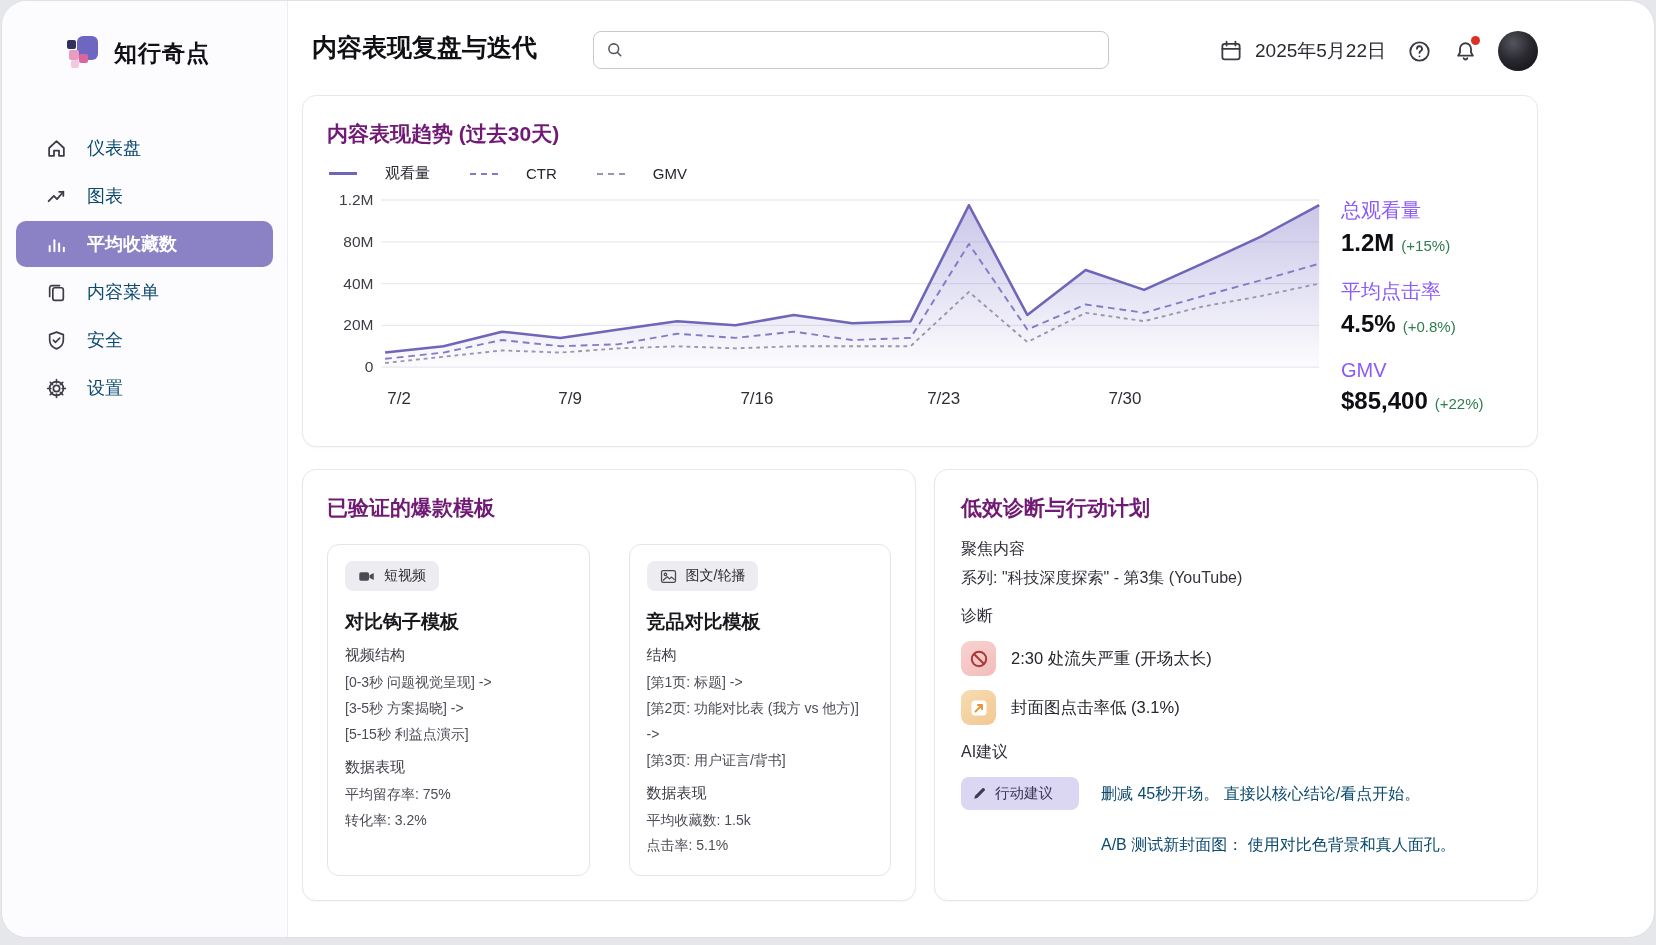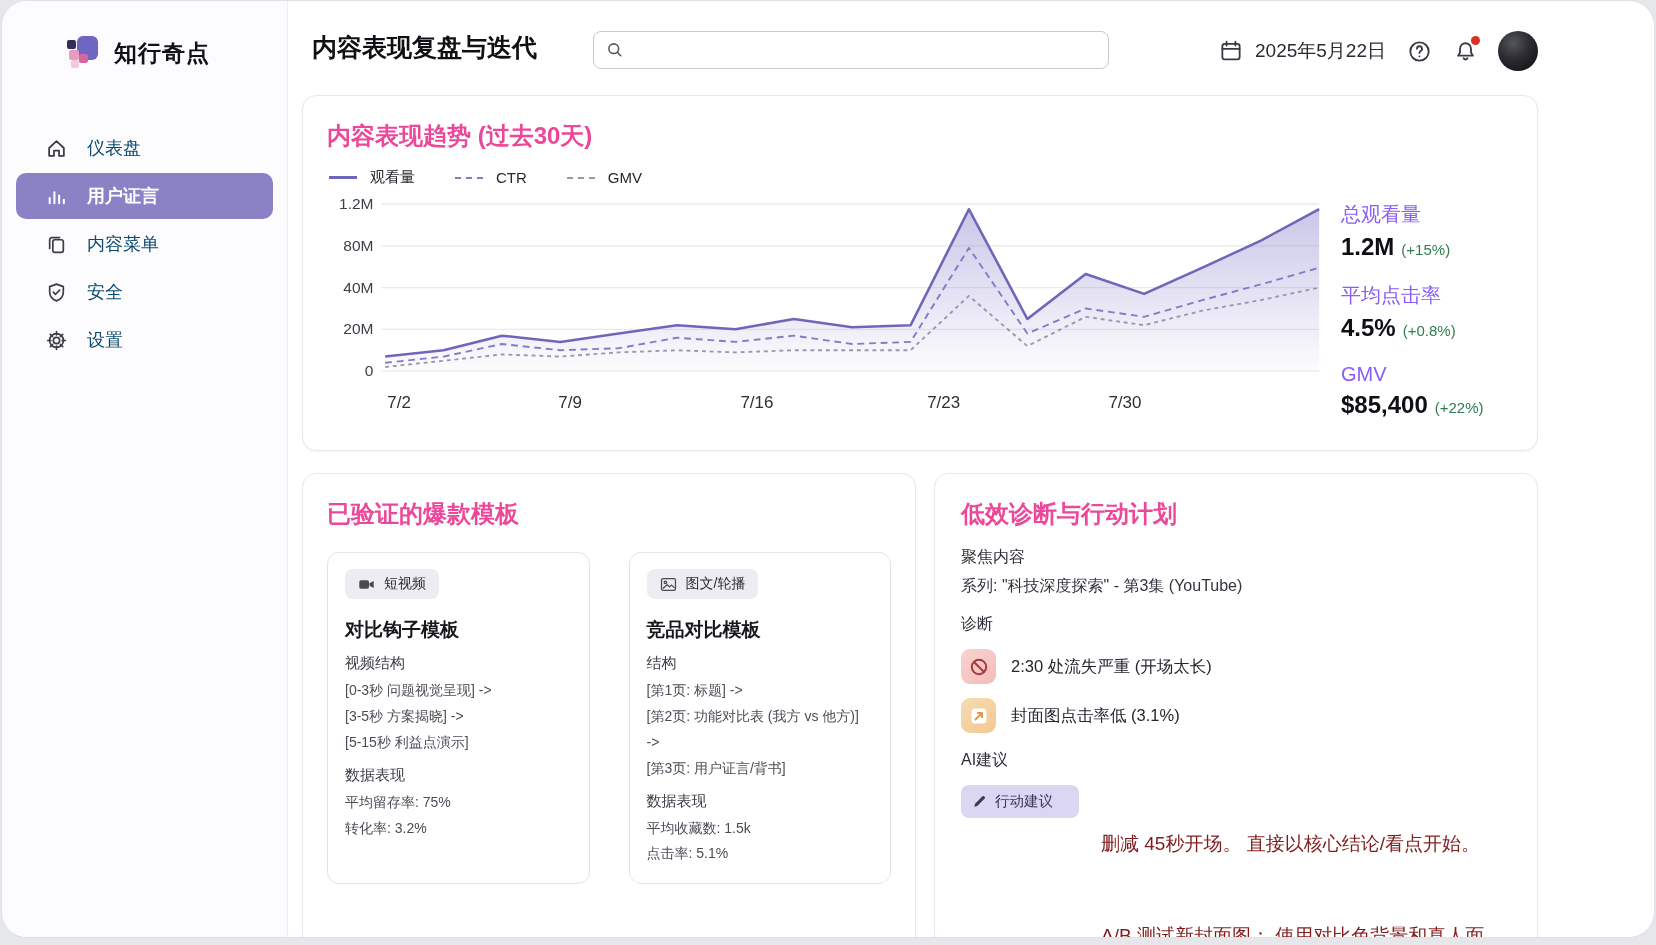--- a/index.html
+++ b/index.html
@@ -27,25 +27,25 @@
   .search-box input { border:none; outline:none; flex:1; font-size:15px; color:#222; background:transparent; }
   .top-right { margin-left:auto; display:flex; align-items:center; gap:20px; }
   .date-control { display:flex; align-items:center; gap:12px; font-size:19px; color:#2a2a32; cursor:pointer; }
   .icon-btn { position:relative; width:26px; height:26px; cursor:pointer; display:flex; align-items:center; justify-content:center; }
   .icon-btn svg { width:23px; height:23px; stroke:#3a3a42; }
   .notif-dot { position:absolute; top:-2px; right:-2px; width:9px; height:9px; border-radius:50%; background:#da3125; }
   .avatar { width:40px; height:40px; border-radius:50%; background:radial-gradient(circle at 38% 30%, #55555f 0%, #2a2a30 45%, #0c0c10 100%); cursor:pointer; }
 
   
   .card { background:#fff; border:1px solid #e7e7ed; border-radius:14px; box-shadow:0 1px 2px rgba(30,30,50,.04); }
-  .card-title { font-size:24px; font-weight:bold; color:#ec4899; }
+  .card-title { font-size:21px; font-weight:bold; color:#701a75; }
 
   .trend-card { padding:24px 24px 10px 24px; }
   .legend { display:flex; align-items:center; gap:40px; margin:16px 0 4px 2px; }
-  .legend-item { display:flex; align-items:center; gap:13px; font-size:15px; color:#26262e; cursor:pointer; }
+  .legend-item { display:flex; align-items:center; gap:28px; font-size:15px; color:#26262e; cursor:pointer; }
   .sw { width:28px; border-top:3px solid; }
   .sw.dashed { border-top-style:dashed; border-top-width:2.5px; }
   .trend-body { display:flex; }
   .chart-wrap { flex:1; height:234px; }
   .chart-wrap svg { width:100%; height:100%; display:block; }
   .stats { width:188px; flex:0 0 188px; padding:10px 0 0 16px; }
   .stat { margin-bottom:21px; }
   .stat-label { font-size:20px; color:#8b5cf6; margin-bottom:5px; }
   .stat-line { display:flex; align-items:baseline; gap:7px; }
   .stat-value { font-size:24px; font-weight:bold; color:#0e0e13; }
@@ -65,21 +65,21 @@
   .sec-heading { font-size:16px; color:#2e2e37; margin-top:17px; }
   .focus-text { font-size:16px; color:#33333c; margin-top:8px; }
   .diag-item { display:flex; align-items:center; gap:15px; margin-top:14px; }
   .diag-tile { width:35px; height:35px; border-radius:9px; display:flex; align-items:center; justify-content:center; flex:0 0 35px; }
   .diag-tile.red { background:linear-gradient(145deg,#f8d2d0,#f3bdba); }
   .diag-tile.orange { background:linear-gradient(145deg,#f7dcb2,#f2c892); }
   .diag-text { font-size:16.5px; color:#26262e; }
   .ai-row { display:grid; grid-template-columns:118px 1fr; column-gap:22px; margin-top:14px; align-items:start; }
   .action-badge { display:inline-flex; align-items:center; gap:8px; background:#dbd6f1; border-radius:8px; padding:7px 11px; font-size:14.5px; color:#38345a; white-space:nowrap; }
   .action-badge svg { width:15px; height:15px; }
-  .suggestion { font-size:19px; color:#7f1d1d; line-height:1.5; padding-top:5px;margin-top:40px; }
+  .suggestion { font-size:16px; color:#0c4a6e; line-height:1.5; padding-top:5px; }
   .ai-row.second { margin-top:18px; }
 </style>
 </head>
 <body>
 
 <div class="window">
 
   <aside class="sidebar">
     <div class="brand">
       <span class="brand-mark">
@@ -92,28 +92,35 @@
       <span class="brand-name">知行奇点</span>
     </div>
 
     <nav class="menu">
       <div class="menu-item">
         <svg viewBox="0 0 20 20" fill="none" stroke-width="1.7" stroke-linejoin="round">
             <path d="M3 9.5 10 3l7 6.5V17h-4.6v-5H7.6v5H3z"></path>
           </svg>
         <span>仪表盘</span>
       </div>
+      <div class="menu-item">
+        <svg viewBox="0 0 20 20" fill="none" stroke-width="1.7" stroke-linecap="round" stroke-linejoin="round">
+            <path d="M2.5 14.5 7.5 9.5l3 3 6-7"></path>
+            <path d="M12.5 5.5h4v4"></path>
+          </svg>
+        <span>图表</span>
+      </div>
       <div class="menu-item active">
         <svg viewBox="0 0 20 20" fill="none" stroke-width="1.9" stroke-linecap="round">
             <path d="M3.5 16.5v-5"></path>
             <path d="M8 16.5V6"></path>
             <path d="M12.5 16.5V9"></path>
             <path d="M17 16.5v-3.5"></path>
           </svg>
-        <span>用户证言</span>
+        <span>平均收藏数</span>
       </div>
       <div class="menu-item">
         <svg viewBox="0 0 20 20" fill="none" stroke-width="1.6" stroke-linejoin="round">
             <rect x="6.5" y="5.5" width="10" height="12" rx="2"></rect>
             <path d="M13.5 3.5h-8a2 2 0 0 0-2 2v9"></path>
           </svg>
         <span>内容菜单</span>
       </div>
       <div class="menu-item">
         <svg viewBox="0 0 20 20" fill="none" stroke-width="1.6" stroke-linejoin="round" stroke-linecap="round">

